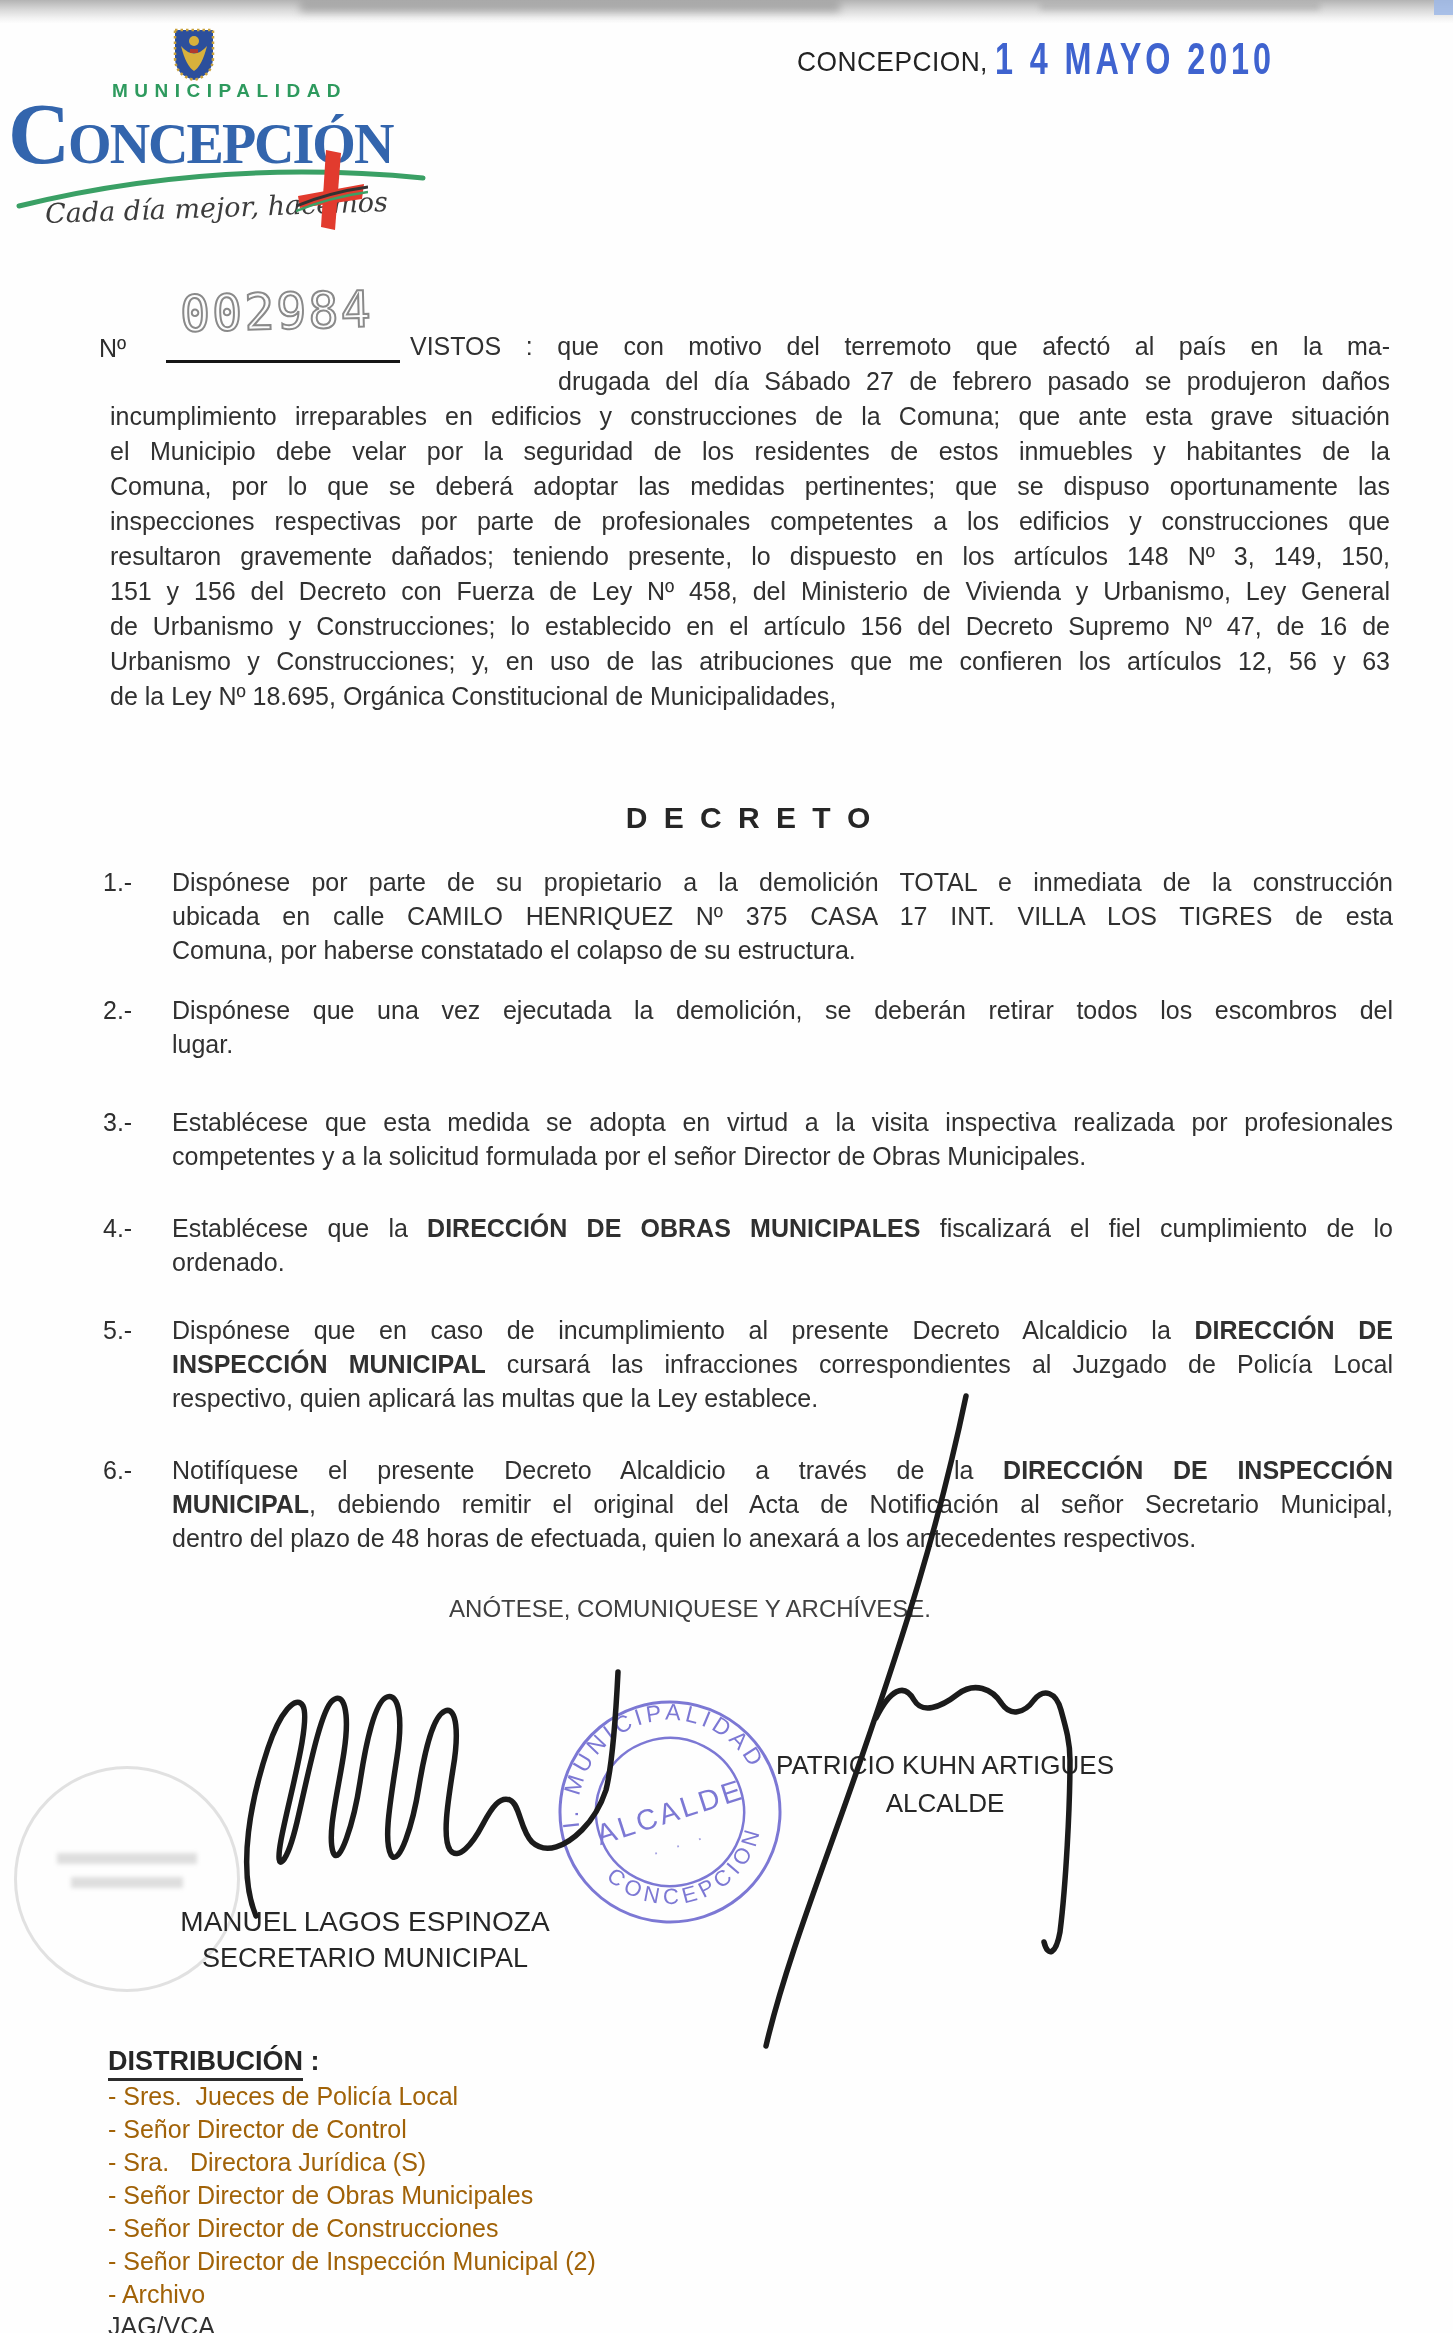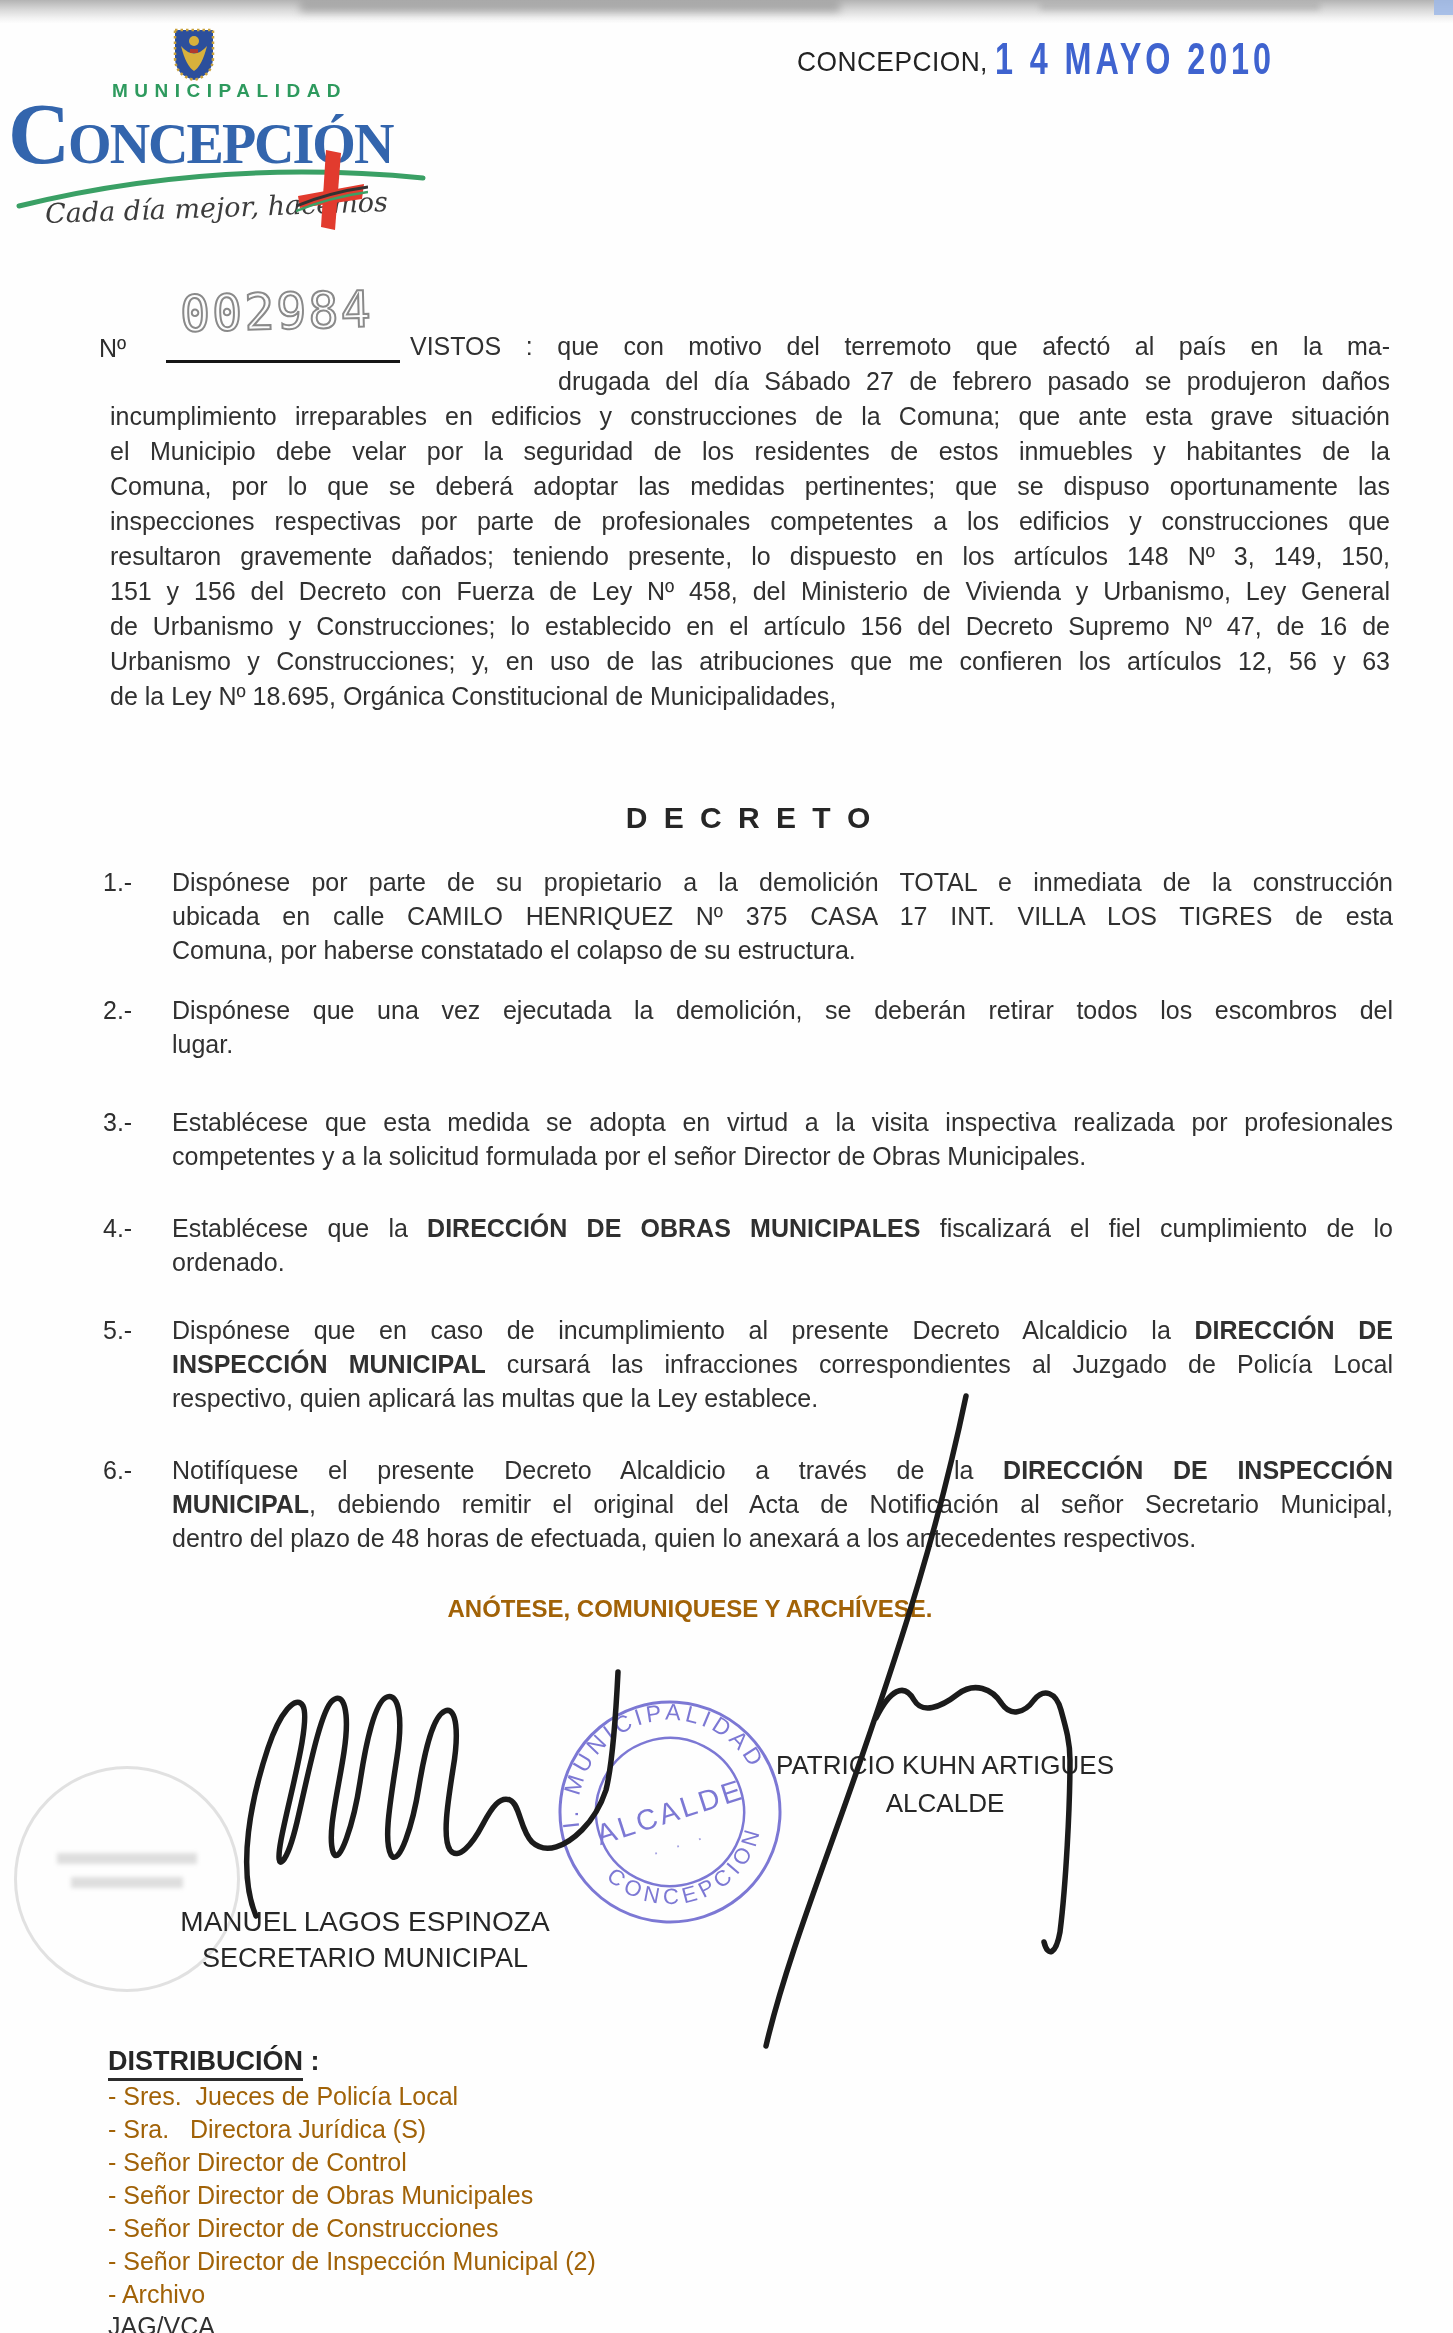--- a/index.html
+++ b/index.html
@@ -34,21 +34,21 @@
   .vistos-l1{position:absolute;left:410px;top:332px;width:980px;}
   .vistos-rest{position:absolute;left:110px;top:367px;width:1280px;}
   .indent2{padding-left:448px;}
   .decreto-h{position:absolute;left:110px;top:801px;width:1280px;text-align:center;
     font-size:30px;font-weight:bold;letter-spacing:4px;color:#262626;}
   .item{position:absolute;left:103px;width:1290px;}
   .inum{position:absolute;left:0;top:0;font-size:25px;}
   .itext{margin-left:69px;}
   .itext .vl{height:34px;}
   .closing{position:absolute;left:110px;top:1595px;width:1160px;text-align:center;
-    font-size:24px;font-weight:bold;color:#a16207;}
+    font-size:24px;font-weight:normal;color:#404040;}
   
   .sig-overlay{position:absolute;left:0;top:0;z-index:6;pointer-events:none;}
   .sec-block{position:absolute;left:150px;top:1906px;width:430px;text-align:center;z-index:2;}
   .sec-block .nm{font-size:28px;color:#262626;}
   .sec-block .tt{font-size:27px;margin-top:5px;color:#262626;}
   .mayor-block{position:absolute;left:740px;top:1750px;width:410px;text-align:center;z-index:2;}
   .mayor-block .nm{font-size:26px;color:#262626;}
   .mayor-block .tt{font-size:26px;margin-top:7px;color:#262626;}
   .round-stamp{position:absolute;left:552px;top:1694px;width:236px;height:236px;transform:rotate(-18deg);z-index:4;opacity:.88;}
   .faint-stamp{position:absolute;left:14px;top:1766px;width:220px;height:220px;border-radius:50%;
@@ -209,22 +209,22 @@
     <div class="tt">SECRETARIO MUNICIPAL</div>
   </div>
   <div class="mayor-block">
     <div class="nm">PATRICIO KUHN ARTIGUES</div>
     <div class="tt">ALCALDE</div>
   </div>
 
   <div class="dist-head"><span class="u">DISTRIBUCIÓN</span><span> :</span></div>
   <div class="dist">
     <div class="dl">- Sres.  Jueces de Policía Local</div>
+    <div class="dl">- Señor Director de Control</div>
     <div class="dl">- Sra.   Directora Jurídica (S)</div>
-    <div class="dl">- Señor Director de Control</div>
     <div class="dl">- Señor Director de Obras Municipales</div>
     <div class="dl">- Señor Director de Construcciones</div>
     <div class="dl">- Señor Director de Inspección Municipal (2)</div>
     <div class="dl">- Archivo</div>
   </div>
   <div class="initials">JAG/VCA</div>
 
 </div>
 
 </body></html>

